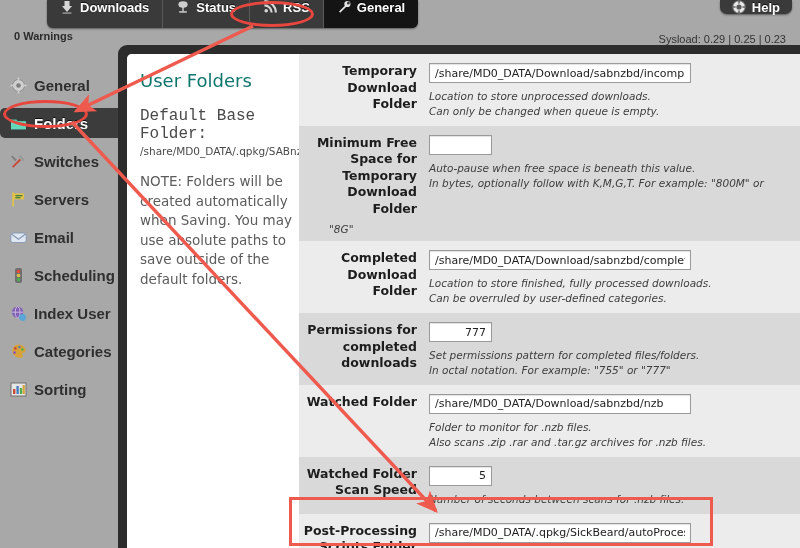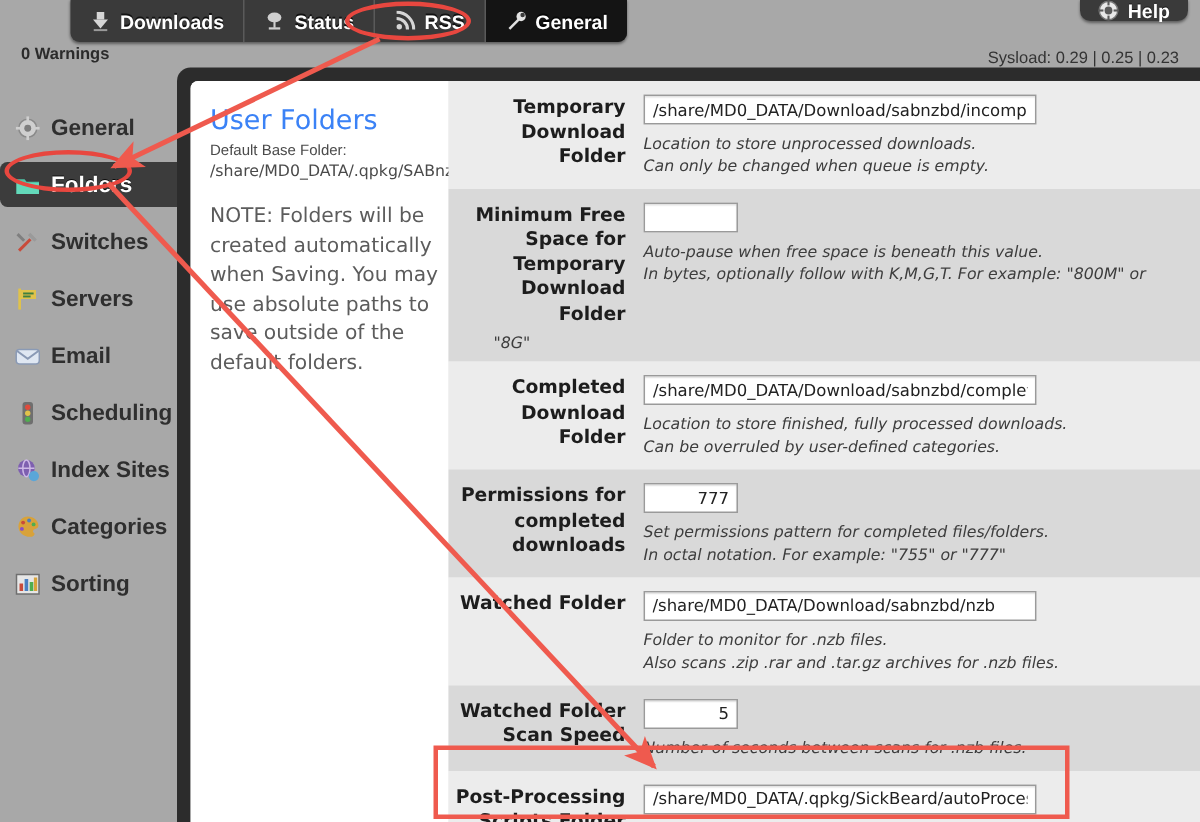--- a/index.html
+++ b/index.html
@@ -18,22 +18,22 @@
     background: #a8a8a8;
   }
   .navstrip {
     position: absolute; left: 47px; top: 0; height: 28px;
     background: #3a3a3a;
     border-radius: 0 0 6px 6px;
     display: flex; align-items: center;
     box-shadow: 0 1px 2px rgba(0,0,0,.45);
   }
   .navtab {
-    display: flex; align-items: center; gap: 6px;
-    height: 28px; padding: 14px 13px;
+    display: flex; align-items: flex-start; gap: 6px;
+    height: 28px; padding: 0 13px;
     color: #ffffff; font-size: 13px; font-weight: bold;
     border-right: 1px solid #5a5a5a;
     text-shadow: 0 -1px 0 rgba(0,0,0,.7);
     cursor: pointer;
   }
   .navtab:last-child { border-right: none; }
   .navtab.active { background: #141414; border-radius: 0 0 6px 0; }
 
   .helpbtn {
     position: absolute; right: 8px; top: 0; height: 14px;
@@ -88,24 +88,24 @@
     position: relative;
     overflow: hidden;
   }
 
   .leftcol {
     position: absolute; left: 0; top: 0; width: 172px; height: 500px;
     background: #ffffff;
     padding: 16px 8px 0 13px;
   }
   .panel-title {
-    font-size: 18px; color: #3b82f6; margin: 0 0 4px 0;
+    font-size: 18px; color: #0f766e; margin: 0 0 16px 0;
     font-family: "DejaVu Sans", sans-serif;
   }
-  .base-lbl { font-size: 10px; color: #4a4a4a; font-family: Liberation Sans, sans-serif; }
+  .base-lbl { font-size: 16px; color: #4a4a4a; font-family: Liberation Mono, monospace; }
   .base-path {
     font-size: 10.5px; color: #4a4a4a; white-space: nowrap;
     font-family: "DejaVu Sans", sans-serif; margin-top: 2px;
   }
   .note {
     margin-top: 15px; font-size: 13.5px; line-height: 1.45; color: #5c5c5c;
     font-family: "DejaVu Sans", sans-serif; width: 163px;
   }
 
   
@@ -251,21 +251,21 @@
         </svg></span>
       <span>Scheduling</span>
     </div>
     <div class="side-item">
       <span class="side-ico"><svg width="17" height="17" viewBox="0 0 17 17">
           <circle cx="7.6" cy="7.2" r="5.6" fill="#7e5fb0"></circle>
           <ellipse cx="7.6" cy="7.2" rx="2.4" ry="5.6" fill="none" stroke="#cdb8e6"></ellipse>
           <path d="M2.2 7.2h10.8" stroke="#cdb8e6" fill="none"></path>
           <circle cx="12.6" cy="12.4" r="3.4" fill="#5aa6d8"></circle>
         </svg></span>
-      <span>Index Sites</span>
+      <span>Index User</span>
     </div>
     <div class="side-item">
       <span class="side-ico"><svg width="17" height="17" viewBox="0 0 17 17">
           <path d="M8.5 1.4c4 0 7.1 2.7 7.1 6 0 2-2 2.2-2.9 2.6-.9.4-1 1.8 0 2.4.7.5.2 2.2-1.6 2.4-4.6.6-8.8-2.7-8.8-6.7 0-3.6 2.6-6.7 6.2-6.7z" fill="#d8a23a"></path>
           <circle cx="5.4" cy="5.4" r="1.3" fill="#c94b3a"></circle>
           <circle cx="9.4" cy="4" r="1.3" fill="#4a7fc1"></circle>
           <circle cx="12.4" cy="6.6" r="1.3" fill="#4fae4f"></circle>
           <circle cx="4.6" cy="9.6" r="1.3" fill="#8a4fc1"></circle>
         </svg></span>
       <span>Categories</span>

